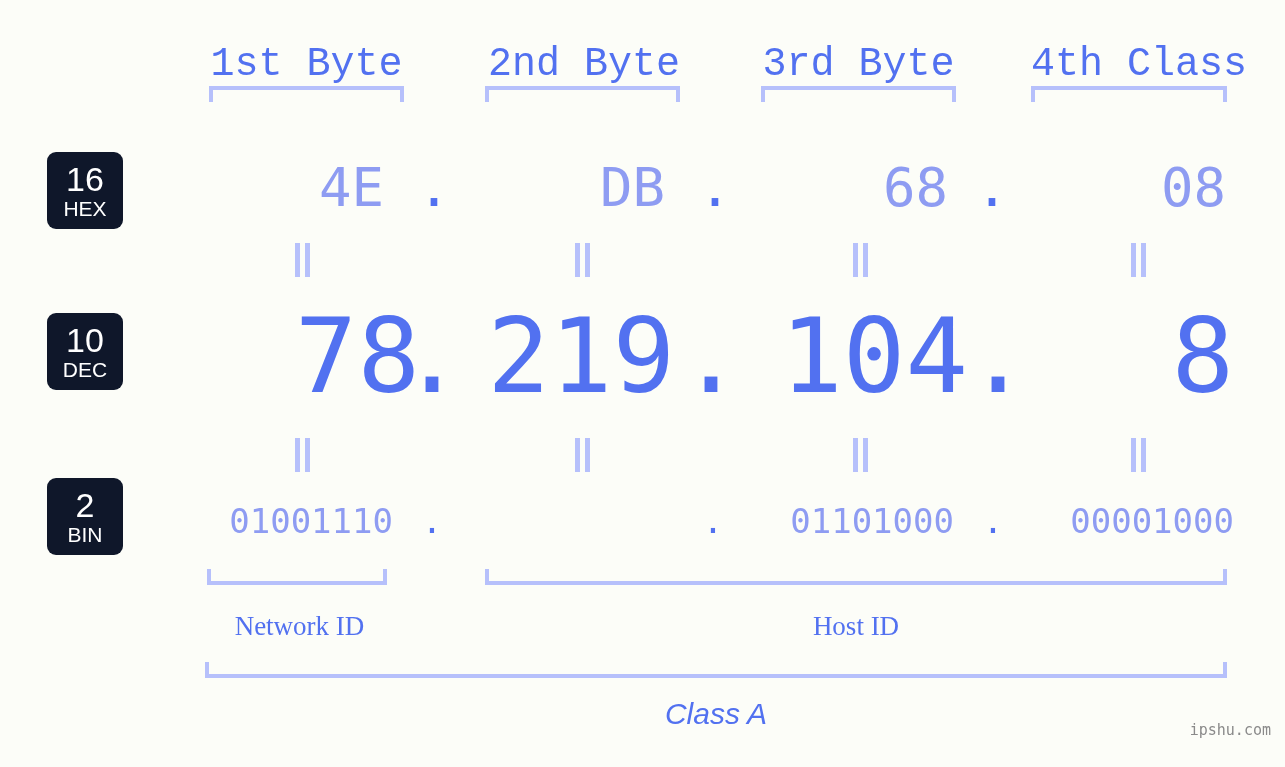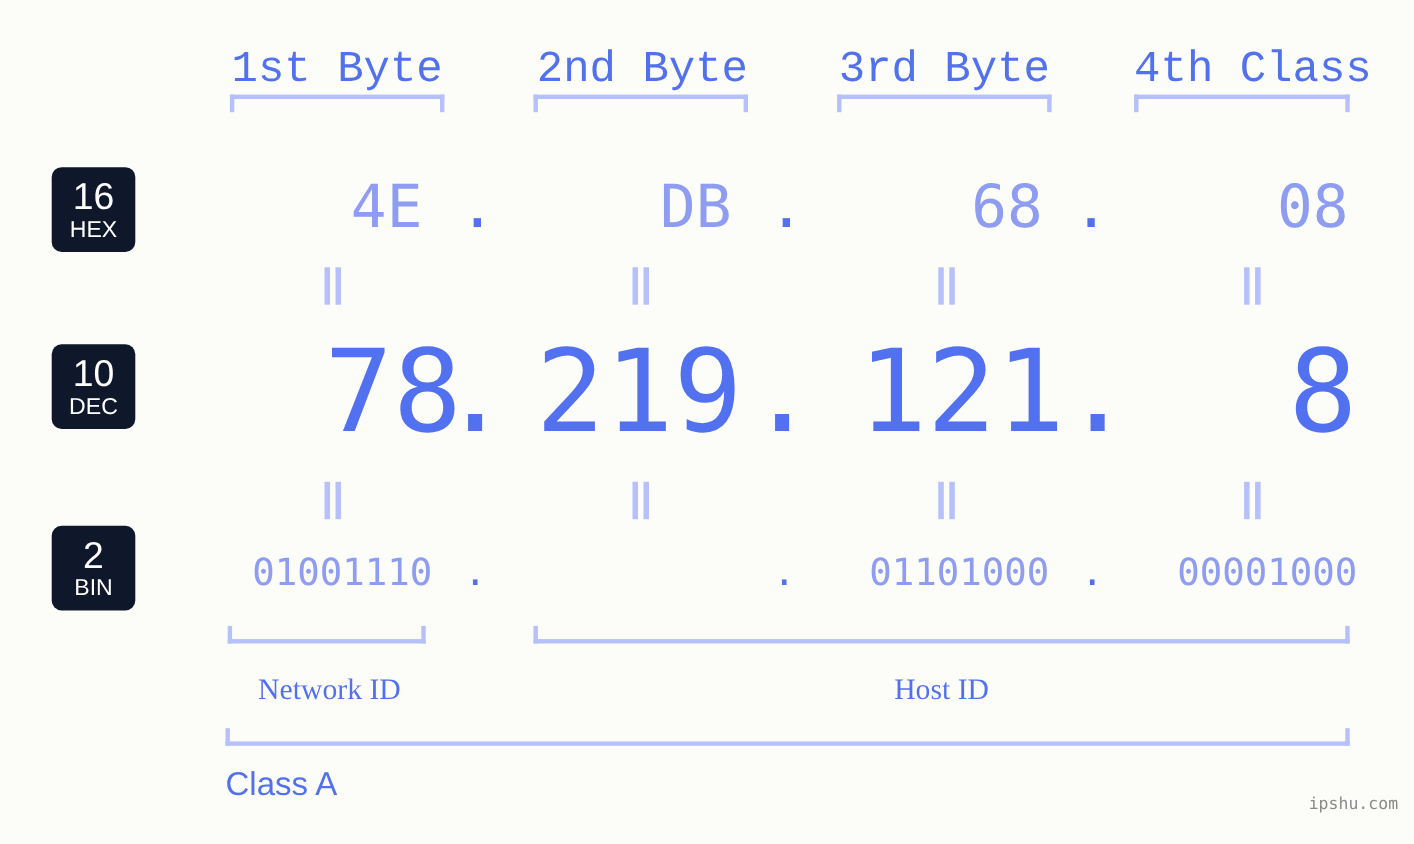--- a/index.html
+++ b/index.html
@@ -172,25 +172,26 @@
     font-size: 27px;
     color: #5271f0;
     white-space: nowrap;
     font-family: Liberation Serif, serif;
   }
 
   .class-label {
     position: absolute;
     height: 44px;
     line-height: 44px;
-    text-align: left;
+    text-align: center;
     font-size: 30px;
     color: #5271f0;
     white-space: nowrap;
     font-family: "Liberation Sans", sans-serif;
+    font-style: italic;
   }
 
   
   .watermark {
     position: absolute;
     right: 14px;
     bottom: 28px;
     font-family: "DejaVu Sans Mono", monospace;
     font-size: 15px;
     color: #8a8a8a;
@@ -244,21 +245,21 @@
 
   <div class="badge" style="top:313px;">
     <span class="num">10</span>
     <span class="abbr">DEC</span>
   </div>
 
   <div class="val dec-val" style="left:185px; width:235px;">78</div>
   <div class="dec-dot" style="left:396px; width:72px;">.</div>
   <div class="val dec-val" style="left:462px; width:213px;">219</div>
   <div class="dec-dot" style="left:675px; width:72px;">.</div>
-  <div class="val dec-val" style="left:743px; width:225px;">121</div>
+  <div class="val dec-val" style="left:743px; width:225px;">104</div>
   <div class="dec-dot" style="left:962px; width:72px;">.</div>
   <div class="val dec-val" style="left:1046px; width:188px;">8</div>
 
   <div class="eq" style="left:288px; top:438px;">
     <i class="a"></i>
       <i class="b"></i>
   </div>
   <div class="eq" style="left:568px; top:438px;">
     <i class="a"></i>
       <i class="b"></i>

